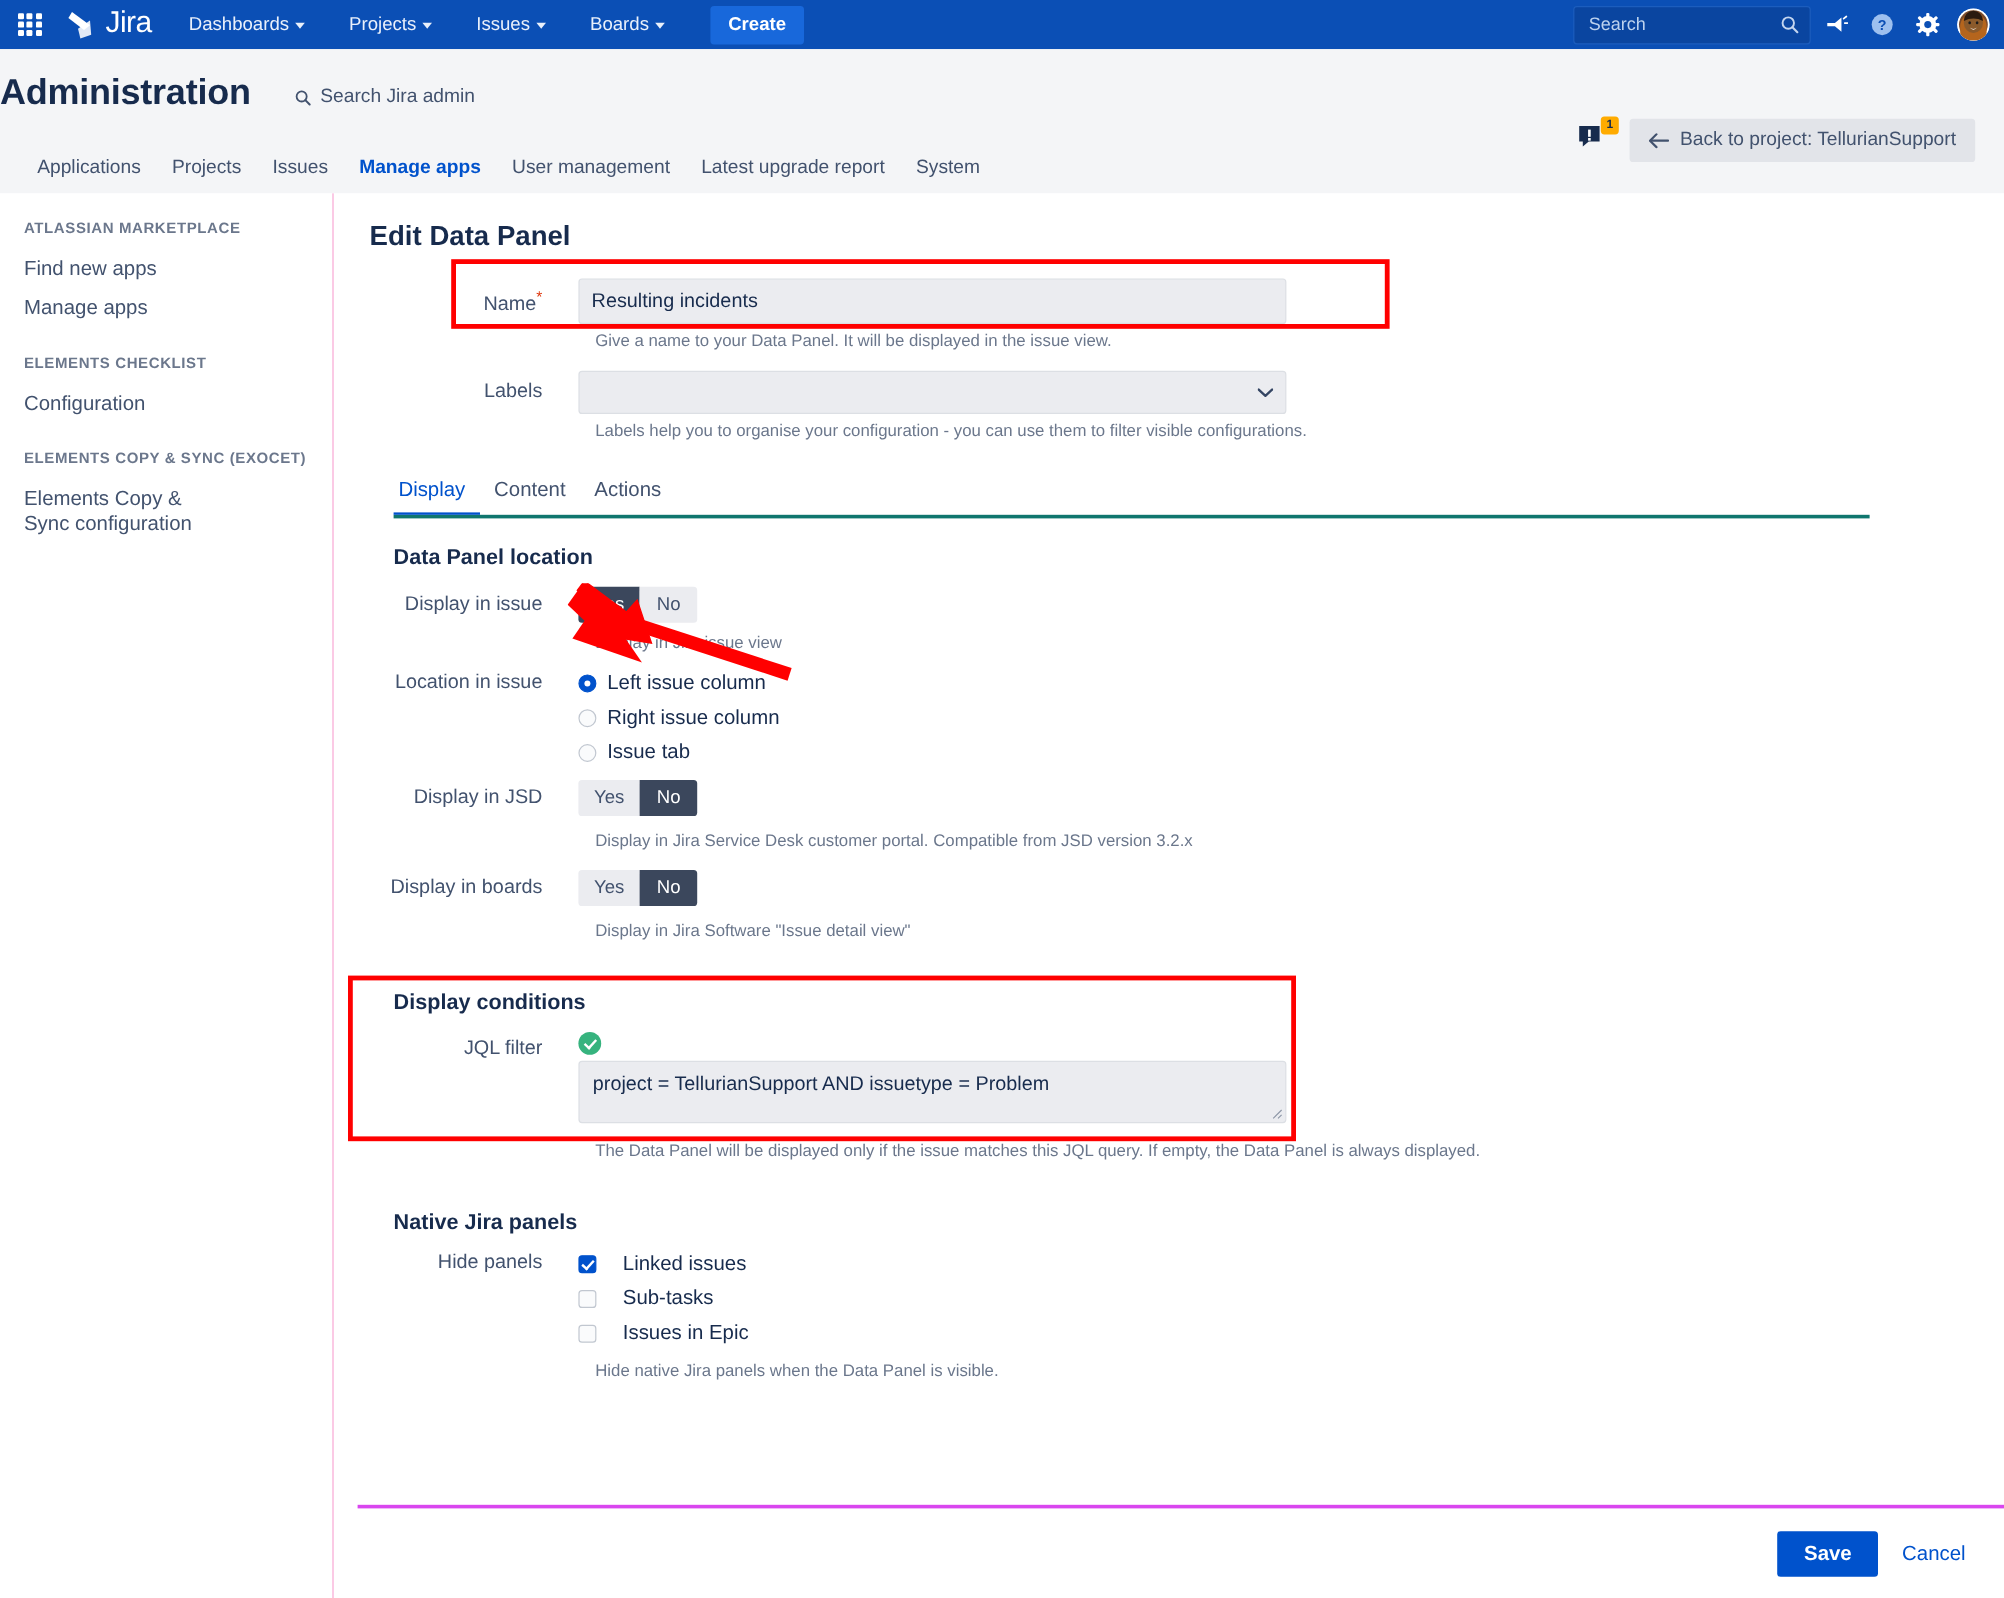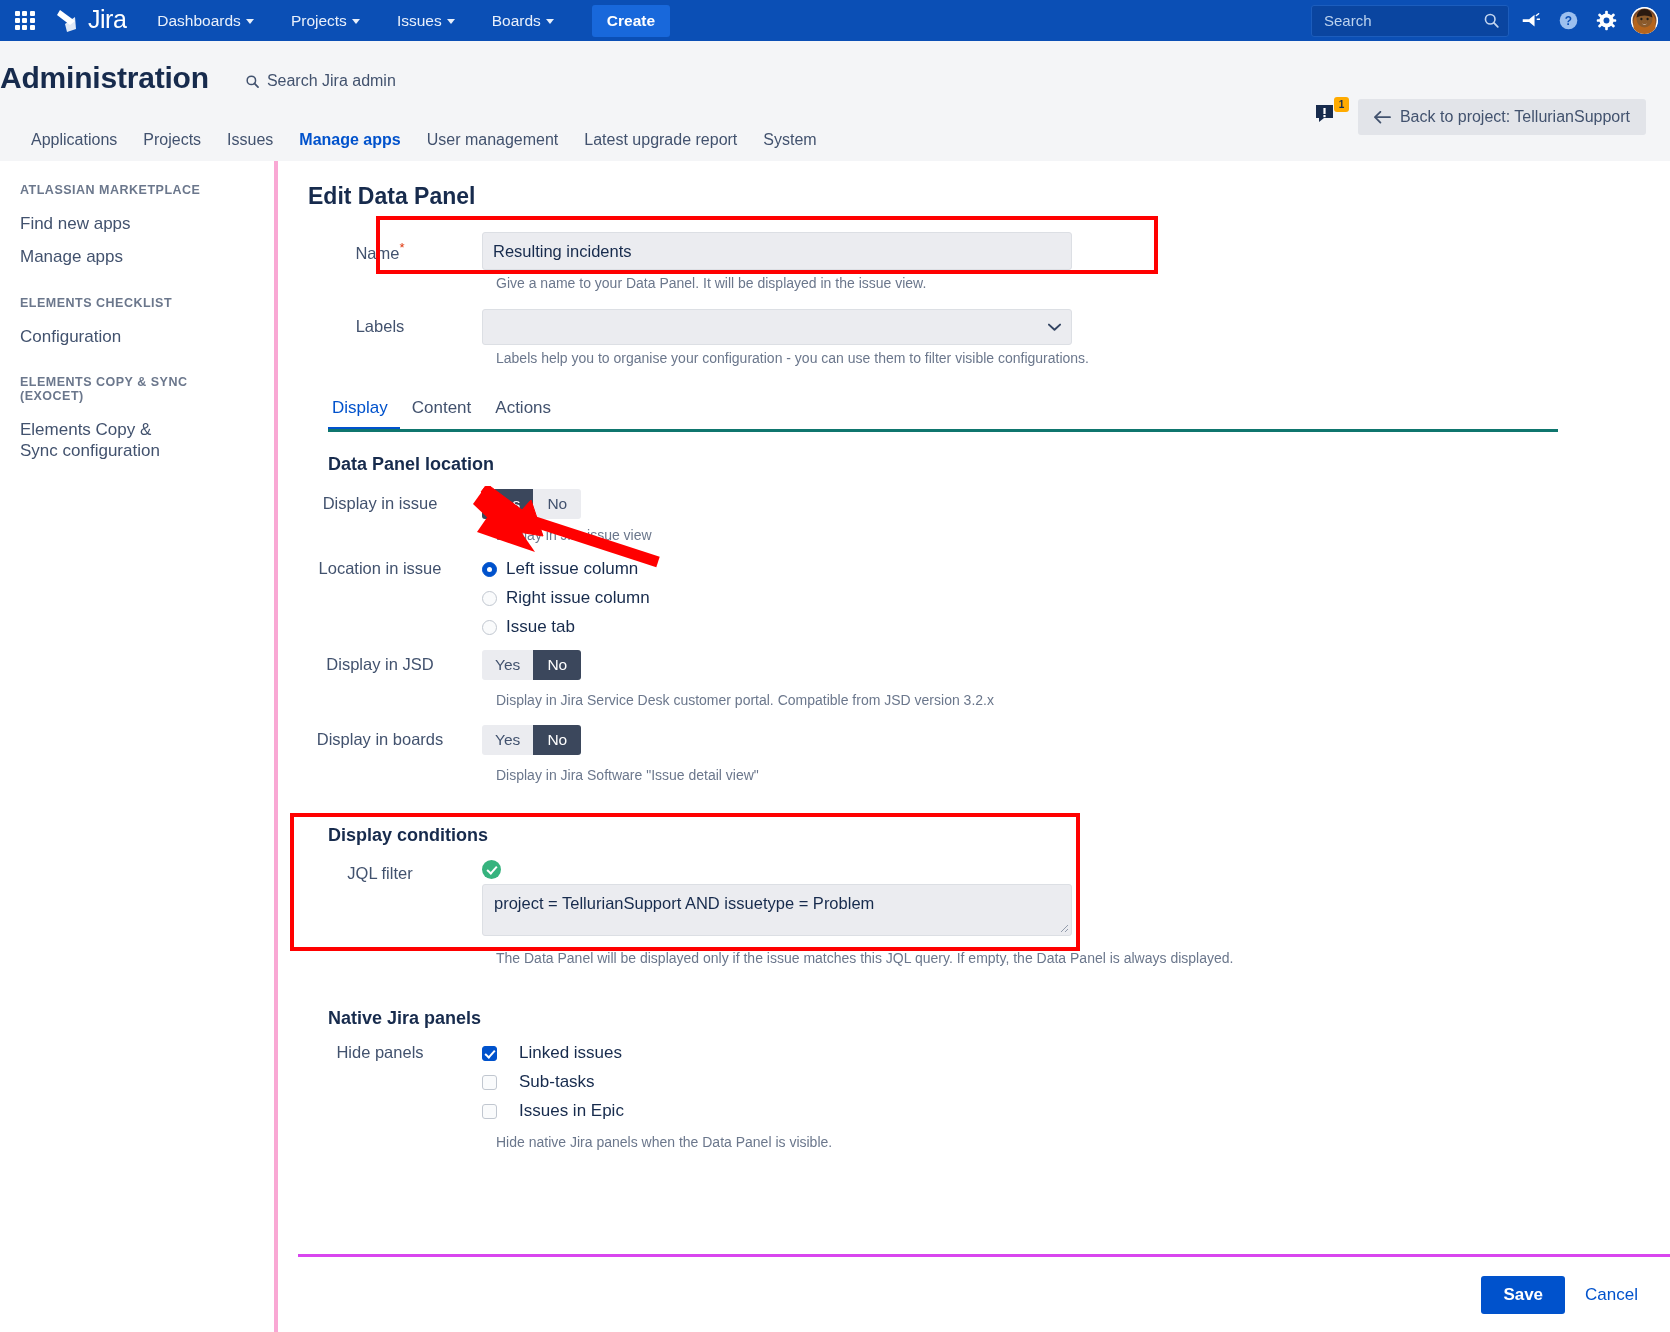--- a/index.html
+++ b/index.html
@@ -163,21 +163,21 @@
     padding: 10px 13px 12px 13px;
     cursor: pointer; white-space: nowrap;
   }
   .admin-tab.active { color: #0052cc; font-weight: bold; }
 
   
   .page { display: flex; height: calc(1332px - 41px - 120px); background: #fff; }
   .sidebar {
     width: 278px;
     flex: 0 0 278px;
-    border-right: 4px solid #f9a8d4;
+    border-right: 1px solid #f9a8d4;
     padding: 22px 0 0 0;
     background: #fff;
   }
   .side-head {
     font-size: 12.5px; color: #6b778c;
     font-weight: bold; letter-spacing: 0.5px;
     padding: 0 20px; margin-bottom: 10px;
     text-transform: uppercase;
   }
   .side-link {
@@ -196,21 +196,21 @@
   }
   .panel-title {
     font-size: 23px; color: #172b4d; font-weight: bold;
     margin: 0 0 22px 0;
   }
 
   
   .frow { display: flex; align-items: flex-start; }
   .flabel {
     width: 174px; flex: 0 0 174px;
-    text-align: center; padding-right: 30px;
+    text-align: right; padding-right: 30px;
     font-size: 16.5px; color: #42526e;
     padding-top: 8px;
   }
   .req { color: #de350b; font-size: 13px; vertical-align: super; }
   .finput {
     width: 590px; height: 38px;
     background: #ebecf0;
     border: 1px solid #dcdfe4;
     border-radius: 3px;
     font-size: 16.5px; color: #172b4d;

